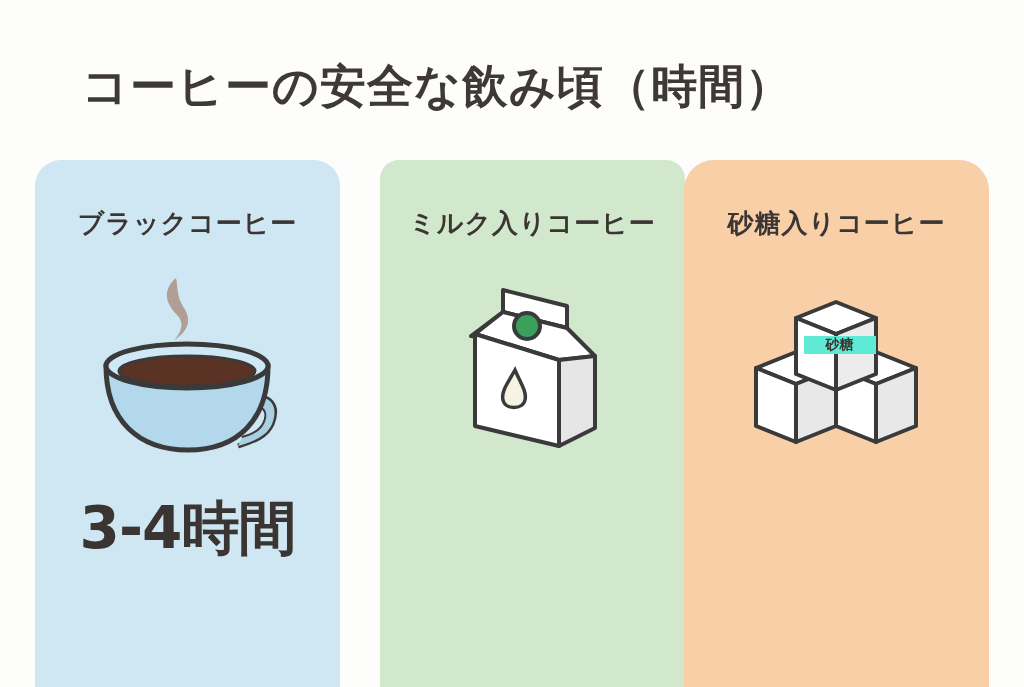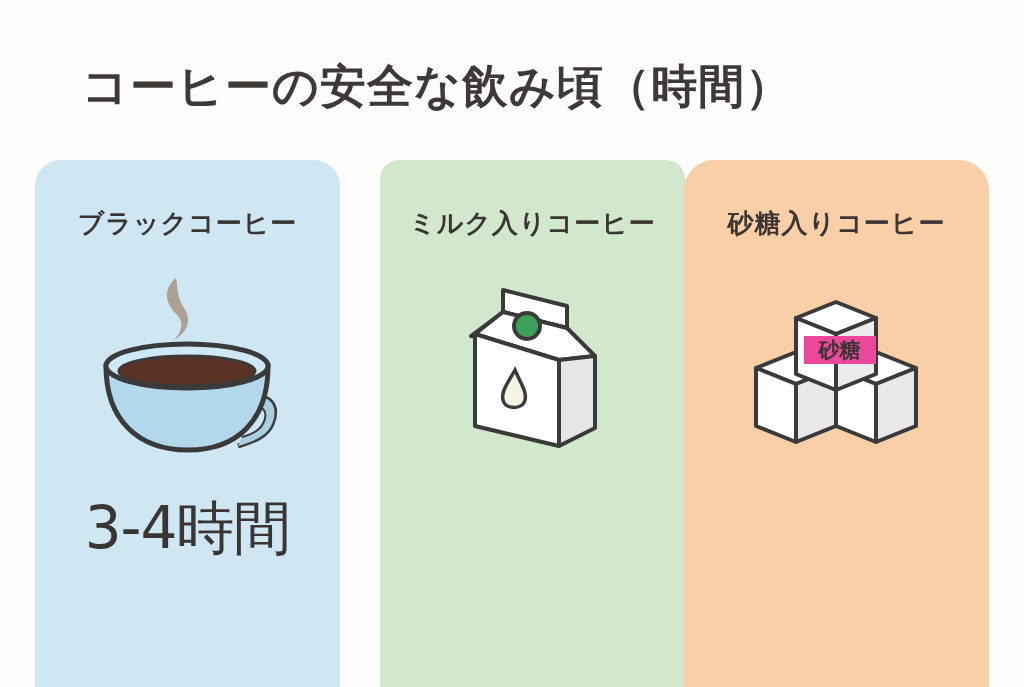--- a/index.html
+++ b/index.html
@@ -15,21 +15,21 @@
   }
   .card .label {
     position: absolute; top: 46px; left: 0; width: 100%; text-align: center;
     font-size: 26px; font-weight: bold; color: #3b3633; letter-spacing: 1px;
   }
   .card .icon {
     position: absolute; left: 50%; transform: translateX(-50%);
   }
   .card .value {
     position: absolute; top: 330px; left: 0; width: 100%; text-align: center;
-    font-size: 58px; font-weight: normal; color: #3a3532; letter-spacing: -1px;
+    font-size: 58px; font-weight: bold; color: #3a3532; letter-spacing: -1px;
   }
 </style>
 </head>
 <body>
 
 <div class="title">コーヒーの安全な飲み頃（時間）</div>
 
 <div class="card" style="left:35px; background:#cfe6f3;">
   <div class="label">ブラックコーヒー</div>
   <div class="icon" style="top:110px; width:180px; height:190px;">
@@ -82,15 +82,15 @@
       <path d="M44 86 L 84 70 L 84 128 L 44 144 Z" fill="#e8e8e8" stroke="#3a3a3a" stroke-width="4" stroke-linejoin="round"></path>
 
       <path d="M84 70 L 124 54 L 164 70 L 124 86 Z" fill="#ffffff" stroke="#3a3a3a" stroke-width="4" stroke-linejoin="round"></path>
       <path d="M84 70 L 124 86 L 124 144 L 84 128 Z" fill="#ffffff" stroke="#3a3a3a" stroke-width="4" stroke-linejoin="round"></path>
       <path d="M124 86 L 164 70 L 164 128 L 124 144 Z" fill="#e8e8e8" stroke="#3a3a3a" stroke-width="4" stroke-linejoin="round"></path>
 
       <path d="M44 20 L 84 4 L 124 20 L 84 36 Z" fill="#ffffff" stroke="#3a3a3a" stroke-width="4" stroke-linejoin="round"></path>
       <path d="M44 20 L 84 36 L 84 92 L 44 76 Z" fill="#ffffff" stroke="#3a3a3a" stroke-width="4" stroke-linejoin="round"></path>
       <path d="M84 36 L 124 20 L 124 76 L 84 92 Z" fill="#ececec" stroke="#3a3a3a" stroke-width="4" stroke-linejoin="round"></path>
     </svg>
-    <span style="position:absolute; left:52px; top:38px; width:72px; text-align:center; font-size:21px; font-weight:bold; color:#3a3532; background:#ec4899;">砂糖</span>
+    <span style="position:absolute; left:52px; top:38px; width:72px; text-align:center; font-size:14px; font-weight:bold; color:#3a3532; background:#5eead4;">砂糖</span>
   </div>
 </div>
 
 </body></html>

